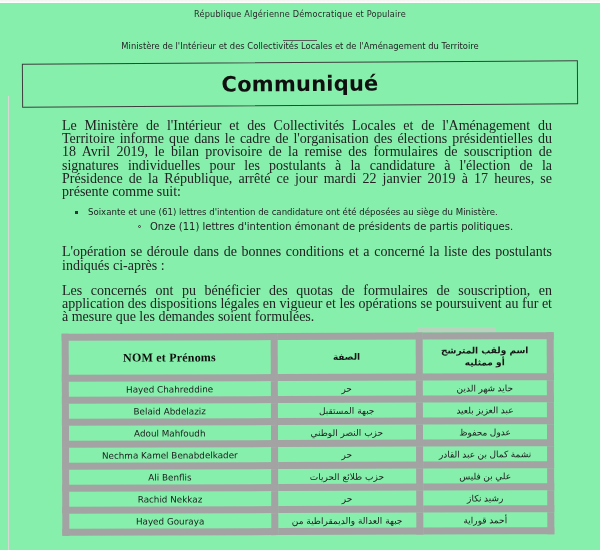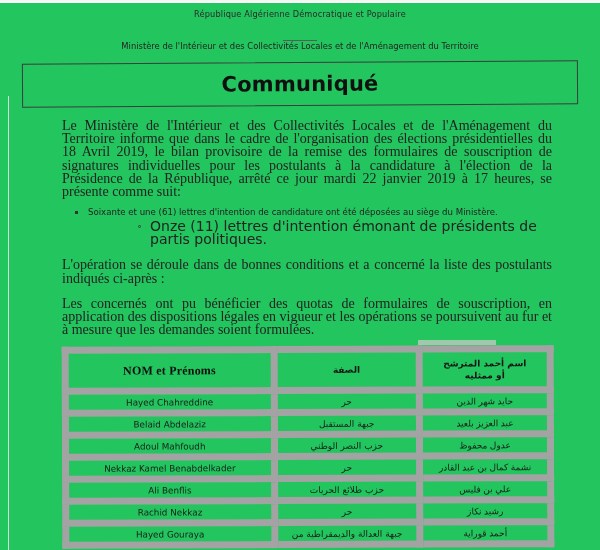--- a/index.html
+++ b/index.html
@@ -14,21 +14,21 @@
     overflow: hidden;
     font-family: "Liberation Sans", sans-serif;
     color: #1a1a1a;
     position: relative;
   }
 
   
   #scan-page {
     position: absolute;
     inset: 0;
-    background: #22c55e;
+    background: #86efac;
     overflow: hidden;
   }
   
   #page-left-edge {
     position: absolute;
     left: 8px;
     top: 96px;
     width: 1px;
     height: 454px;
     background: #d8d8d4;
@@ -130,21 +130,21 @@
     height: 3px;
     background: #333;
   }
   ul.level2 {
     margin: 1px 0 0 0;
     padding-left: 62px;
     list-style: none;
   }
   ul.level2 > li {
     position: relative;
-    font-size: 14px;
+    font-size: 10px;
     line-height: 13px;
     color: #222;
     font-family: "DejaVu Sans", sans-serif;
   }
   ul.level2 > li > .bullet-ci {
     position: absolute;
     left: -12px;
     top: 4.5px;
     width: 3px;
     height: 3px;
@@ -279,21 +279,21 @@
         <colgroup>
           <col class="col-name">
             <col class="col-cap">
             <col class="col-ar">
         </colgroup>
         <thead>
           <tr>
             <th class="th-name">NOM et Prénoms</th>
             <th class="th-ar">الصفة</th>
             <th class="th-ar">
-              <span class="ln">اسم أحمد المترشح</span>
+              <span class="ln">اسم ولقب المترشح</span>
               <span class="ln">أو ممثليه</span>
             </th>
           </tr>
         </thead>
         <tbody id="candidates-body">
             <tr>
               <td class="cell-name">Hayed Chahreddine</td>
               <td class="cell-cap">حر</td>
               <td class="cell-ar">حايد شهر الدين</td>
             </tr>
@@ -301,21 +301,21 @@
               <td class="cell-name">Belaid Abdelaziz</td>
               <td class="cell-cap">جبهة المستقبل</td>
               <td class="cell-ar">عبد العزيز بلعيد</td>
             </tr>
             <tr>
               <td class="cell-name">Adoul Mahfoudh</td>
               <td class="cell-cap">حزب النصر الوطني</td>
               <td class="cell-ar">عدول محفوظ</td>
             </tr>
             <tr>
-              <td class="cell-name">Nekkaz Kamel Benabdelkader</td>
+              <td class="cell-name">Nechma Kamel Benabdelkader</td>
               <td class="cell-cap">حر</td>
               <td class="cell-ar">نشمة كمال بن عبد القادر</td>
             </tr>
             <tr>
               <td class="cell-name">Ali Benflis</td>
               <td class="cell-cap">حزب طلائع الحريات</td>
               <td class="cell-ar">علي بن فليس</td>
             </tr>
             <tr>
               <td class="cell-name">Rachid Nekkaz</td>

